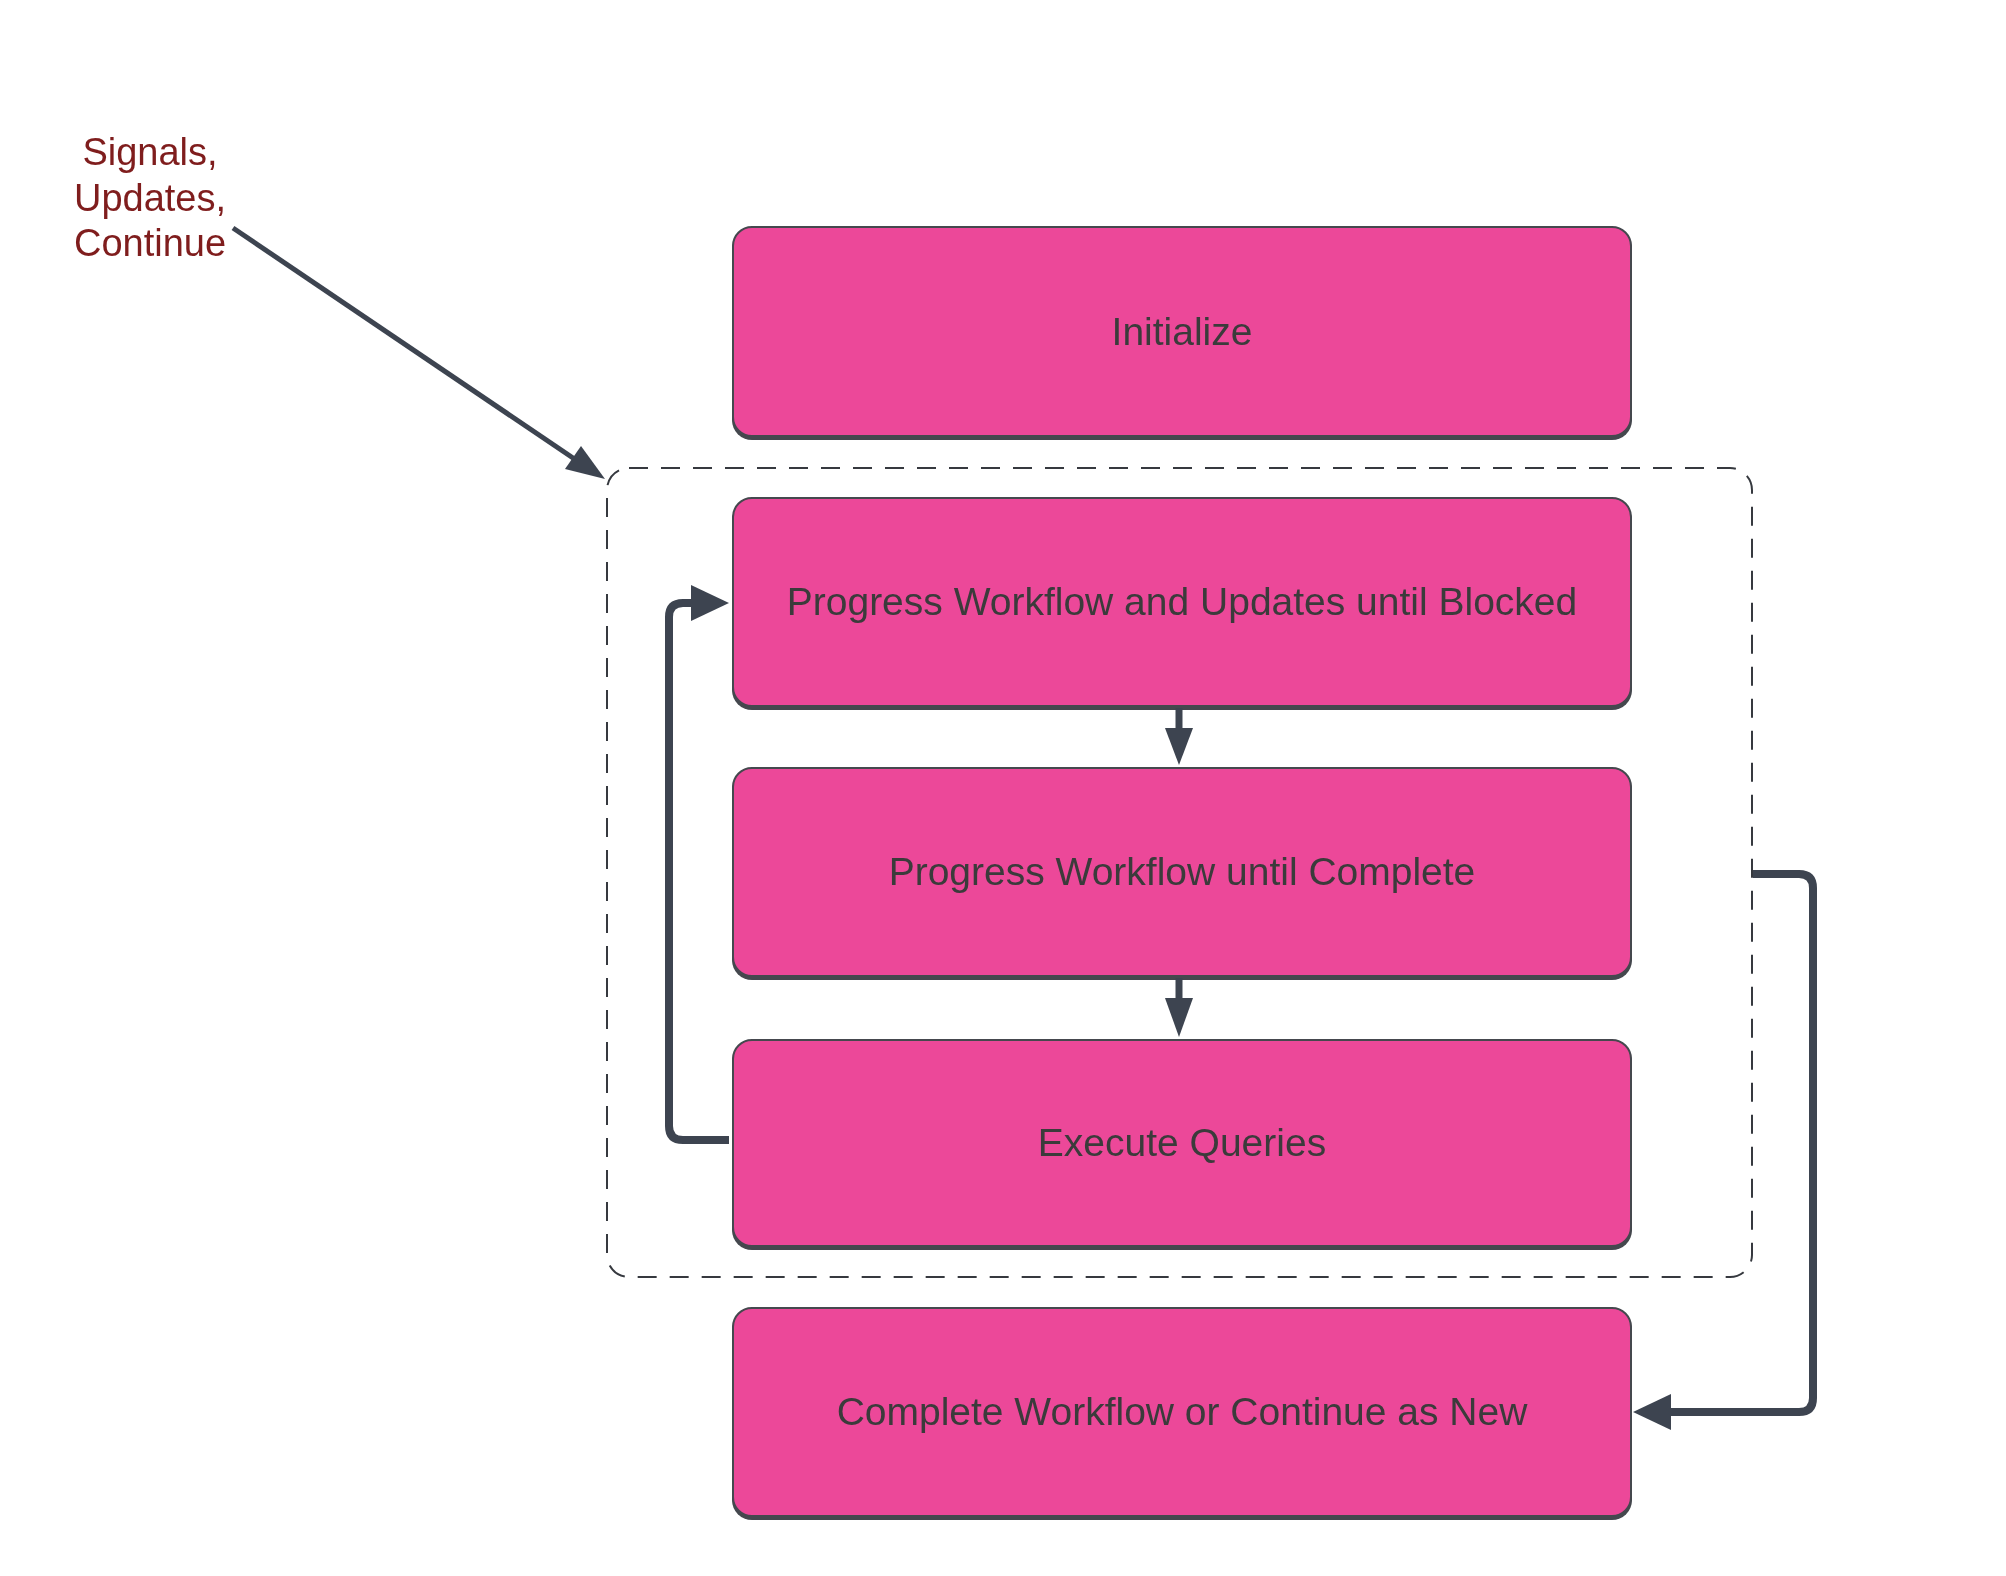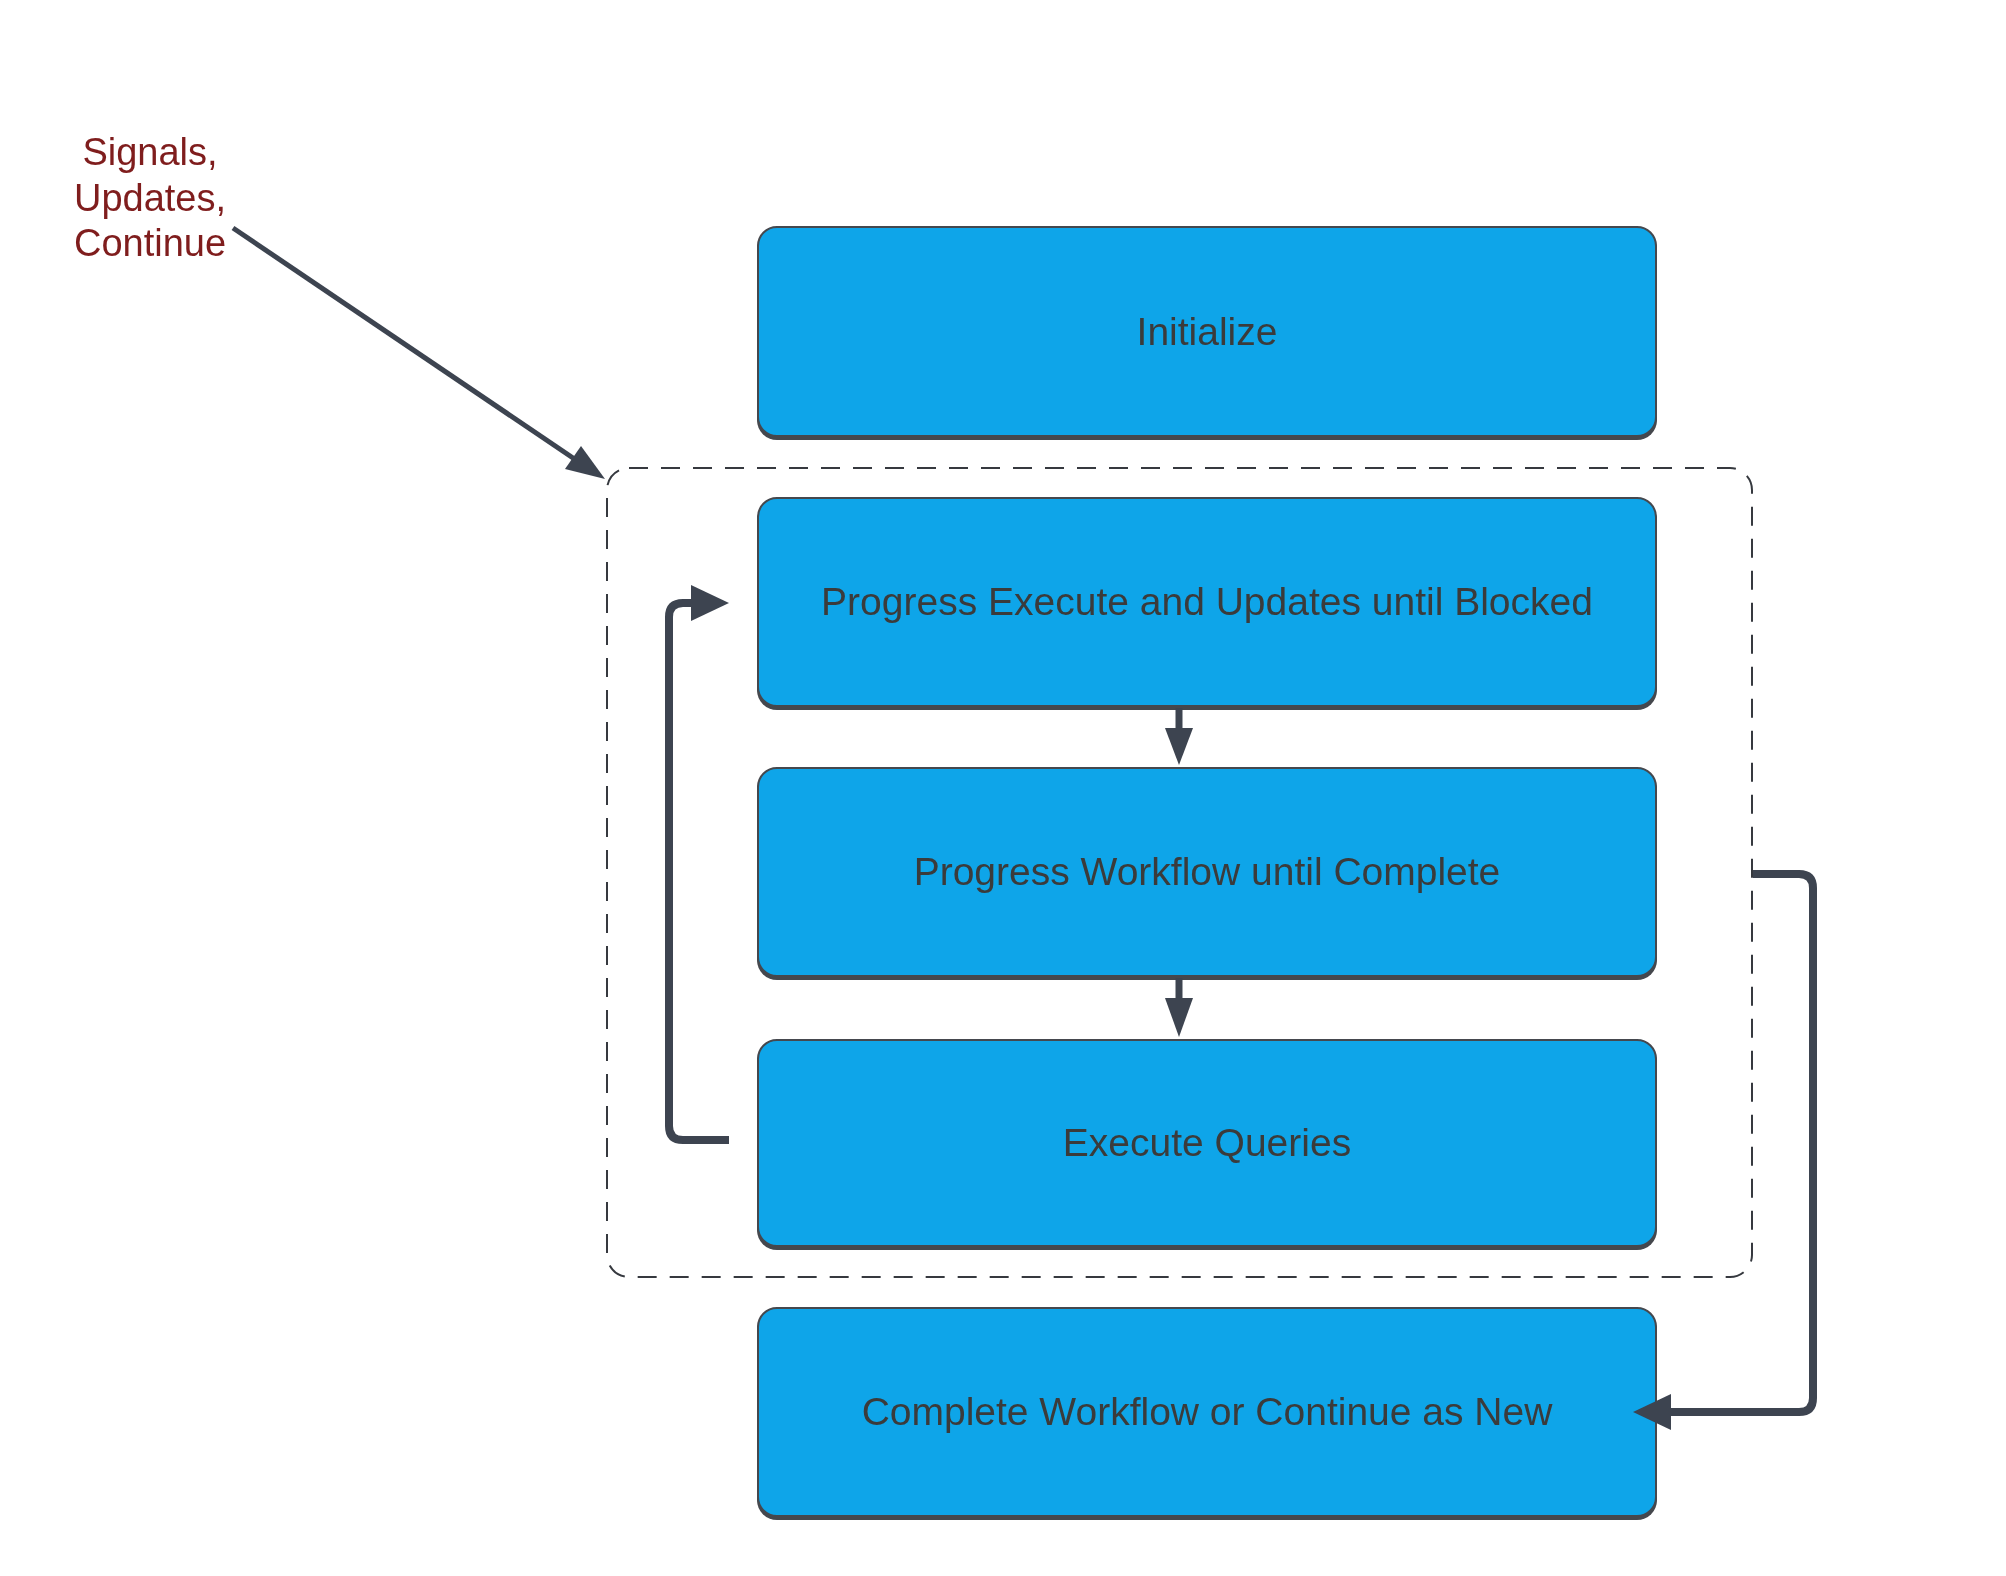--- a/index.html
+++ b/index.html
@@ -26,24 +26,24 @@
     left:10px;
     top:130px;
     width:280px;
     text-align:center;
     font-size:38px;
     line-height:1.2;
     color:#7f1d1d;
   }
   .node{
     position:absolute;
-    left:757px;
+    left:732px;
     width:900px;
     box-sizing:border-box;
-    background:#0ea5e9;
+    background:#ec4899;
     border:2px solid #45484e;
     border-radius:20px;
     box-shadow:0 3px 0 0 #45484e;
     display:flex;
     align-items:center;
     justify-content:center;
     text-align:center;
     font-size:39px;
     color:#3b3b3b;
     padding:0 30px;
@@ -75,21 +75,21 @@
   <div class="ext-label">
     <div>Signals, Updates,</div>
     <div>Continue</div>
   </div>
 
   <div class="node node-initialize">
     <span>Initialize</span>
   </div>
 
   <div class="node node-progress-signals">
-    <span>Progress Execute and Updates until Blocked</span>
+    <span>Progress Workflow and Updates until Blocked</span>
   </div>
 
   <div class="node node-progress-workflow">
     <span>Progress Workflow until Complete</span>
   </div>
 
   <div class="node node-execute-queries">
     <span>Execute Queries</span>
   </div>
 

